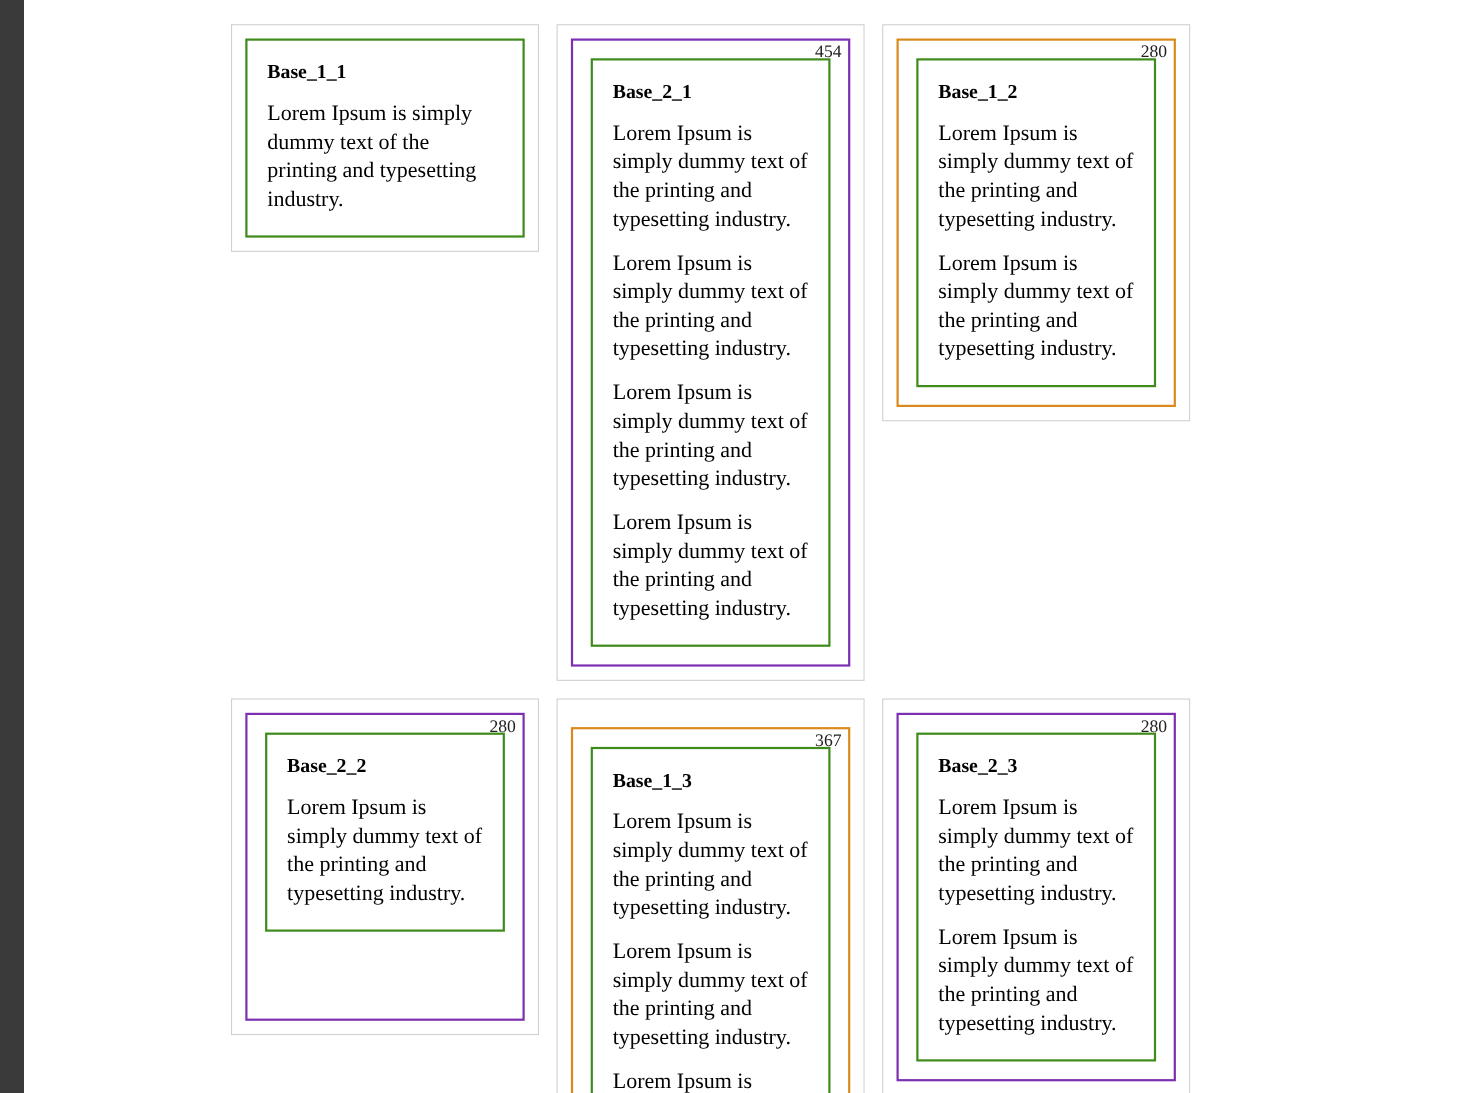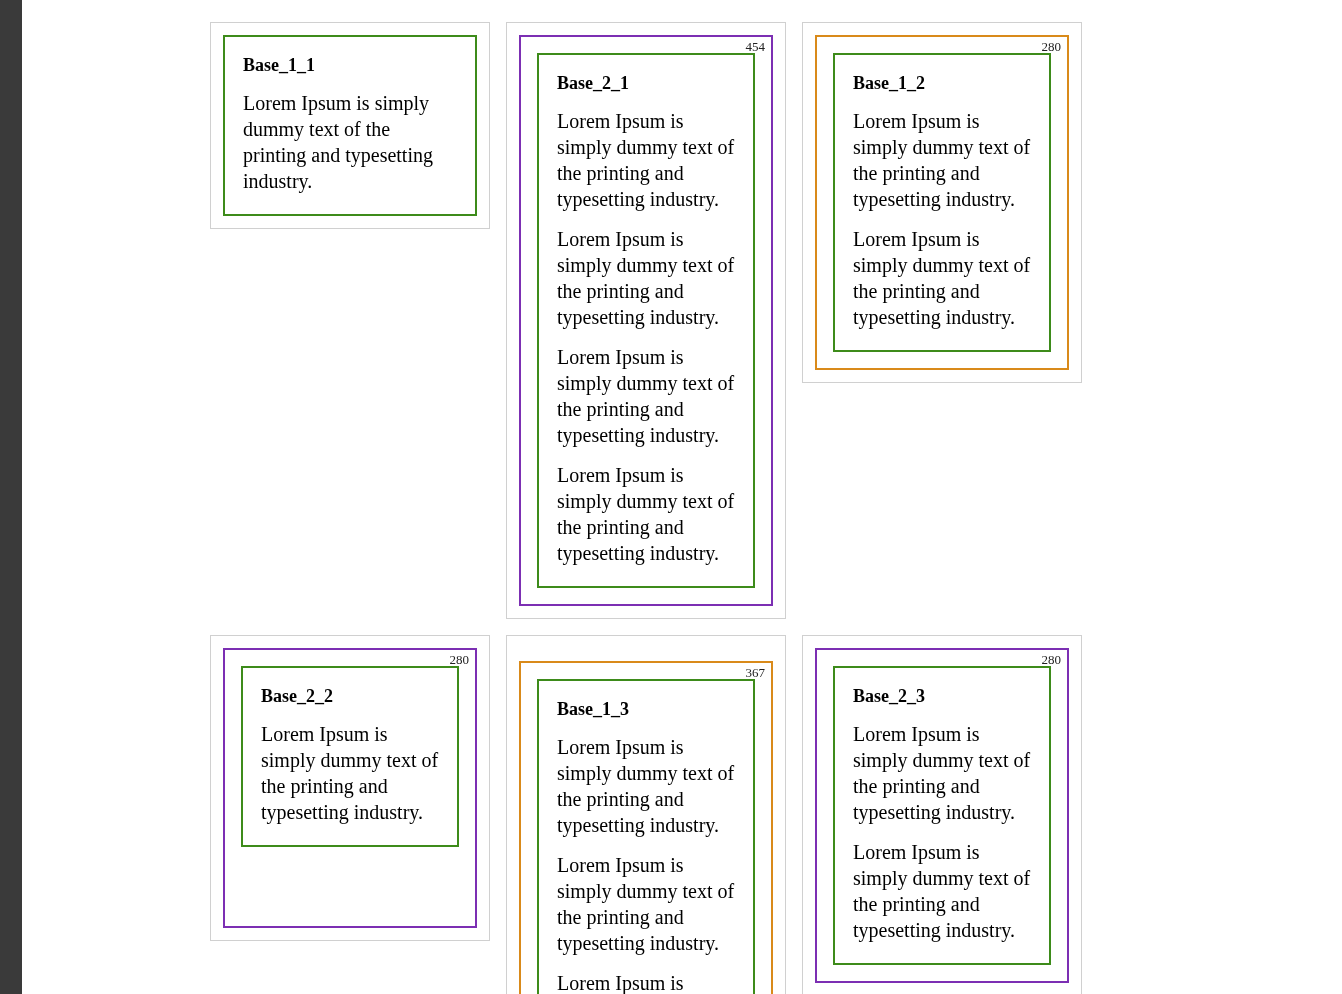--- a/index.html
+++ b/index.html
@@ -36,21 +36,21 @@
       border: 2px solid;
       padding: 16px;
       position: relative;
     }
     .outer.purple { border-color: #7c2fb3; }
     .outer.orange { border-color: #d98a1a; }
     .outer.none   { border: none; padding: 0; }
     .height-label {
       position: absolute;
       top: 2px; right: 6px;
-      font-size: 13px;
+      font-size: 16px;
       color: #222;
     }
     .inner {
       border: 2px solid #3d8b1a;
       padding: 18px 18px 14px 18px;
     }
     .title {
       font-weight: bold;
       font-size: 18px;
       margin: 0 0 14px 0;

